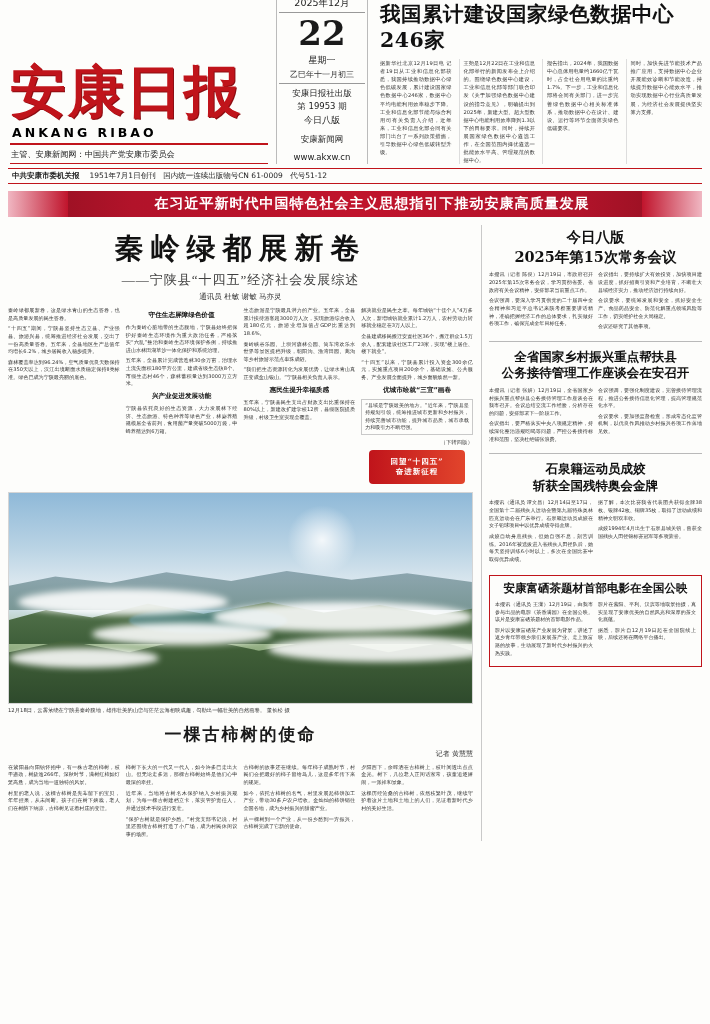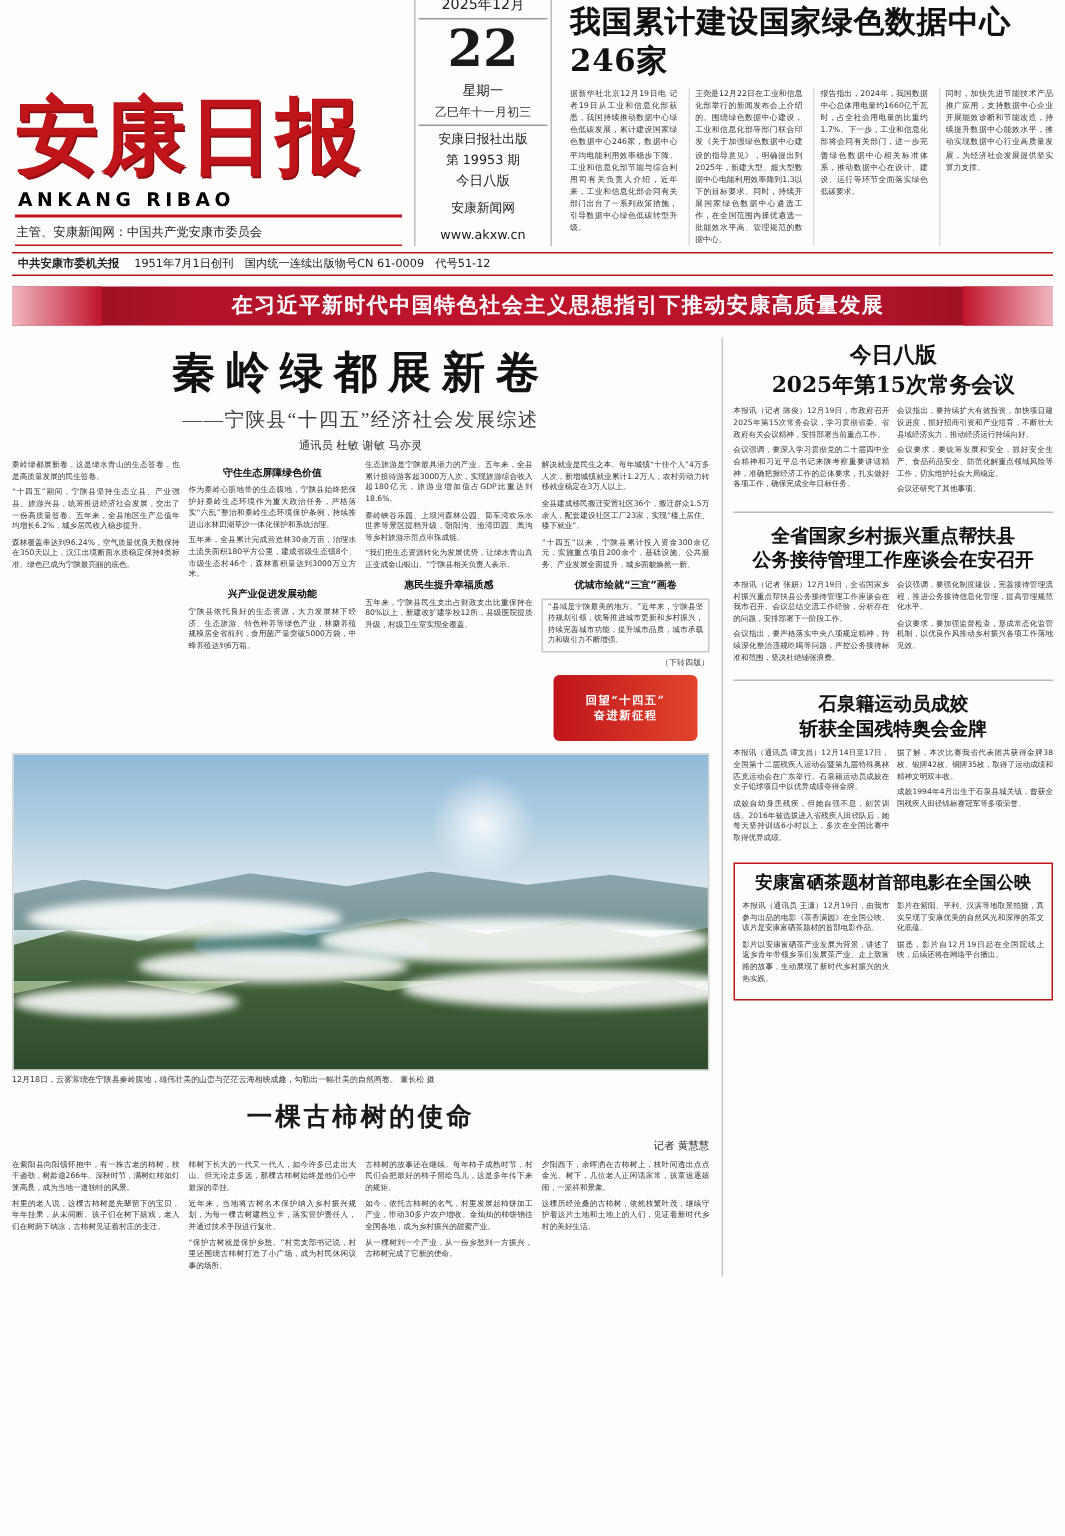--- a/index.html
+++ b/index.html
@@ -96,21 +96,21 @@
 
   .cols4{display:flex;gap:6px;}
   .cols4 .c{flex:1;font-size:5.1px;line-height:1.5;color:#333;text-align:justify;}
   .cols4 .c p{margin:0 0 3px 0;}
   .sec-h{font-weight:bold;font-size:6.6px;color:#111;text-align:center;margin:4px 0 3px 0;}
   .boxq{border:1px solid #c9c9c9;padding:2px 3px;margin:3px 0;font-size:5px;line-height:1.5;}
   .cont{font-size:5.4px;text-align:right;color:#444;margin-top:3px;}
 
   
   .stamp{
-    margin:4px auto 0 auto;width:96px;height:44px;border-radius:4px;
+    margin:4px auto 0 auto;width:96px;height:34px;border-radius:4px;
     background:linear-gradient(90deg,#c0141b,#e2452c);
     color:#fff;display:flex;flex-direction:column;align-items:center;justify-content:center;
     font-weight:bold;font-size:7.5px;line-height:1.35;letter-spacing:1px;
     font-family:"DejaVu Serif","Liberation Serif",serif;
   }
 
   
   .photo-wrap{margin-top:8px;}
   .photo{
     width:100%;height:212px;position:relative;overflow:hidden;border:1px solid #d5d5d5;box-sizing:border-box;

